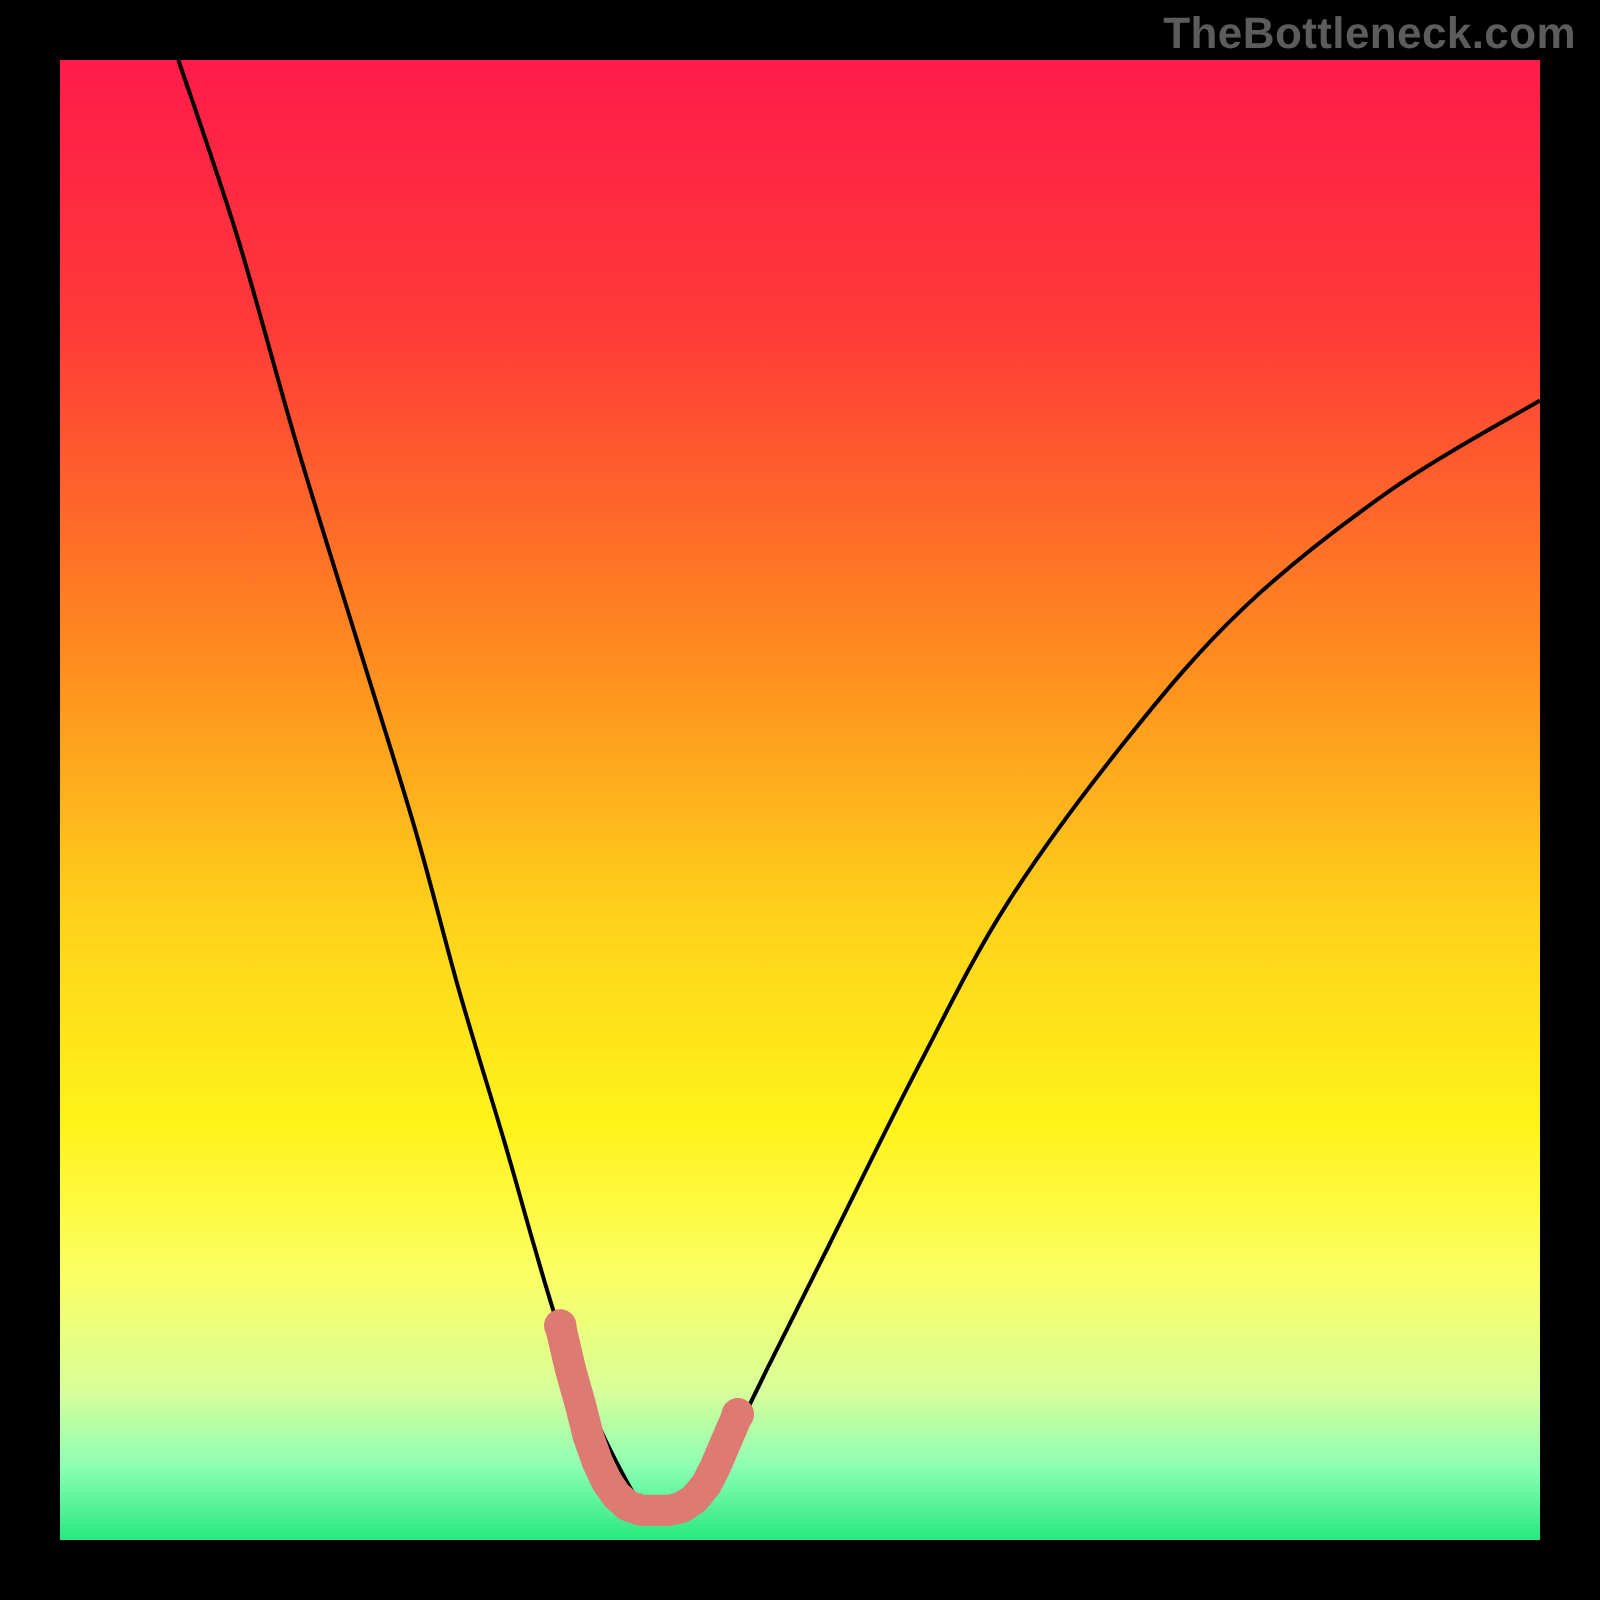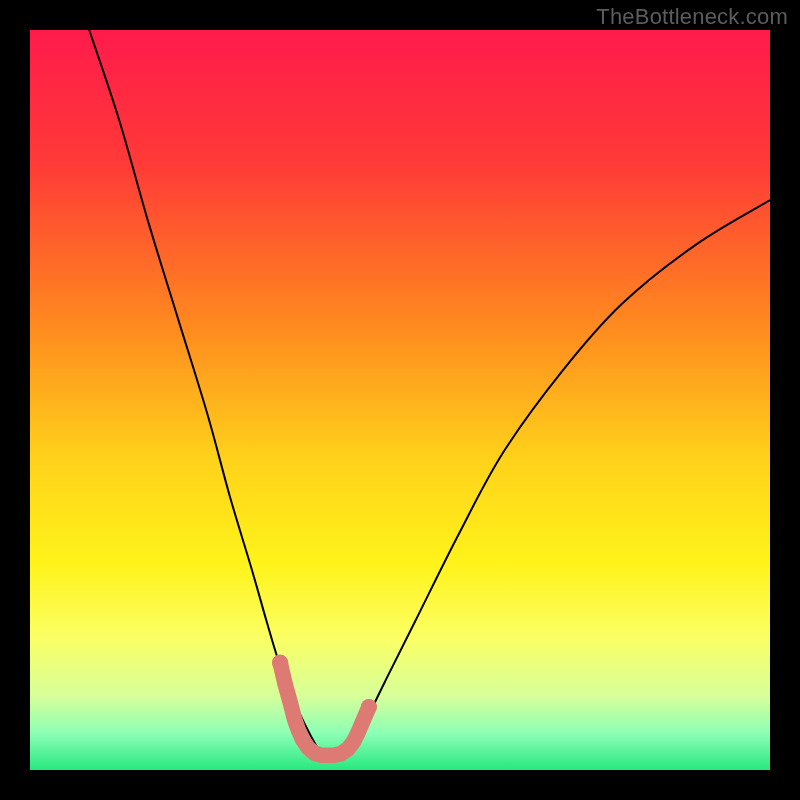--- a/index.html
+++ b/index.html
@@ -31,21 +31,21 @@
     position: absolute;
     inset: 0;
   }
   .watermark {
     position: absolute;
     top: 4px;
     right: 12px;
     color: #5c5c5c;
     font-size: 22px;
     letter-spacing: 0.2px;
-    font-weight: 400;
+    font-weight: 700;
   }
   svg.curve {
     position: absolute;
     inset: 0;
     width: 100%;
     height: 100%;
     overflow: visible;
   }
 </style>
 </head>

